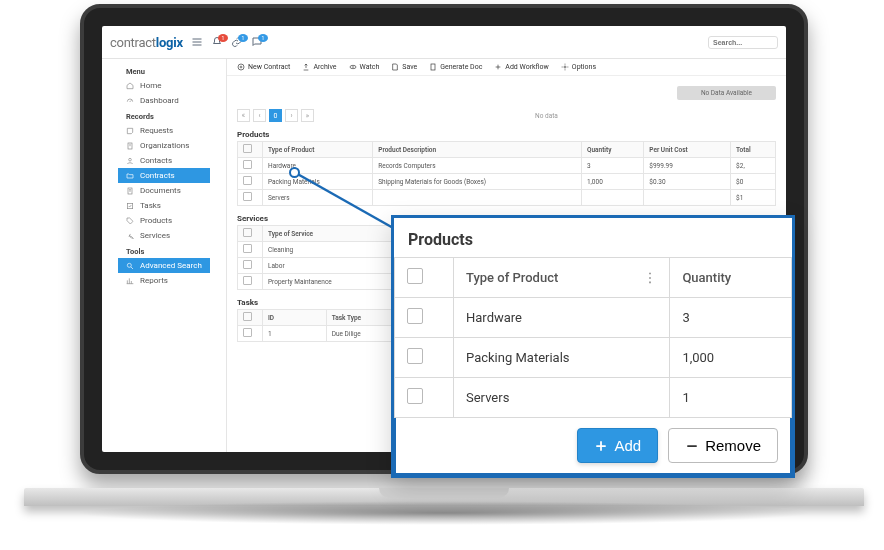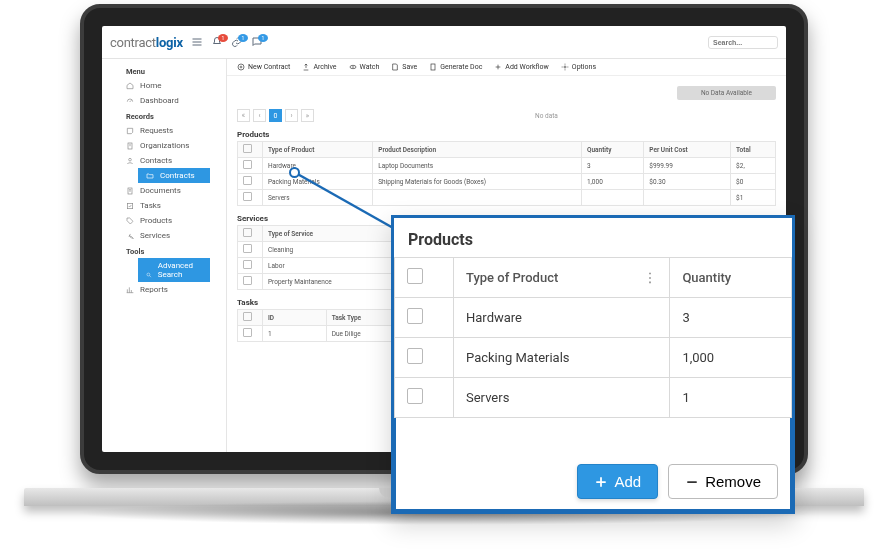--- a/index.html
+++ b/index.html
@@ -30,21 +30,21 @@
   .badge-dot{position:absolute;top:-2px;right:-5px;background:#e74c3c;color:#fff;
       font-size:5px;line-height:8px;height:8px;min-width:8px;text-align:center;border-radius:50%;padding:0 1px;}
   .badge-dot.blue{background:#349ae6;}
   .hdr-spacer{flex:1;}
   .hdr-search{width:60px;font-size:7px;padding:2px 4px;border:1px solid #ddd;border-radius:3px;font-weight:bold;}
 
   .body{flex:1;display:flex;min-height:0;}
   .sidebar{width:92px;border-right:1px solid #e5e5e5;padding:4px 16px;overflow:hidden;}
   .side-group{padding:4px 8px 2px;font-weight:700;font-size:7.5px;color:#444;}
   .side-item{display:flex;align-items:flex-end;gap:6px;padding:3px 8px;color:#555;}
-  .side-item.active{background:#2e97e2;color:#fff;margin-left:20px;}
+  .side-item.active{background:#2e97e2;color:#fff;}
   .side-item svg{width:8px;height:8px;opacity:.7;}
   .side-item.active svg{opacity:1;}
 
   .main{flex:1;display:flex;flex-direction:column;min-width:0;overflow:hidden;}
   .toolbar{display:flex;align-items:center;gap:12px;padding:4px 10px;border-bottom:1px solid #eee;color:#333;font-size:7px;}
   .toolbar .tb-btn{display:flex;align-items:flex-start;gap:3px;}
   .toolbar svg{width:8px;height:8px;}
 
   .content{flex:1;overflow:auto;padding:4px 10px;}
   .no-data-strip{position:relative;height:26px;display:flex;align-items:center;justify-content:flex-end;}
@@ -73,21 +73,21 @@
   .co-table{width:100%;border-collapse:collapse;}
   .co-table th,.co-table td{border:1px solid #d9d9d9;padding:10px 12px;text-align:left;}
   .co-table th{font-weight:500;color:#555;}
   .co-chk{width:34px;text-align:center;}
   .co-chk .chk{display:inline-block;width:14px;height:14px;border:1px solid #b9b9b9;border-radius:2px;}
   .more-dots{float:right;color:#777;letter-spacing:1px;}
 
   .co-actions{display:flex;justify-content:flex-end;gap:10px;padding:10px 12px;
       border:2px solid #1b6ab5;border-top:none;margin:0 -0px -0px;}
   .btn{display:inline-flex;align-items:center;gap:6px;font-size:15px;
-      padding:8px 16px;border-radius:4px;border:1px solid #bbb;background:#fff;cursor:pointer;margin-top:36px;}
+      padding:8px 16px;border-radius:4px;border:1px solid #bbb;background:#fff;cursor:pointer;}
   .btn.primary{background:#2e97e2;border-color:#2383c9;color:#fff;box-shadow:0 2px 4px rgba(0,0,0,.15);}
   .btn svg{width:14px;height:14px;}
 </style>
 </head>
 <body>
 
 <div class="laptop-wrap">
   <div class="screen-bezel">
     <div class="screen">
       <div class="app">
@@ -279,21 +279,21 @@
                       <th class="col-chk"><span class="chk"></span></th>
                       <th>Type of Product</th>
                       <th>Product Description</th>
                       <th>Quantity</th>
                       <th>Per Unit Cost</th>
                       <th>Total</th>
                     </tr>
                     <tr>
                       <td class="col-chk"><span class="chk"></span></td>
                       <td>Hardware</td>
-                      <td>Laptop Documents</td>
+                      <td>Records Computers</td>
                       <td>3</td>
                       <td>$999.99</td>
                       <td>$2,</td>
                     </tr>
                     <tr>
                       <td class="col-chk"><span class="chk"></span></td>
                       <td>Packing Materials</td>
                       <td>Shipping Materials for Goods (Boxes)</td>
                       <td>1,000</td>
                       <td>$0.30</td>

